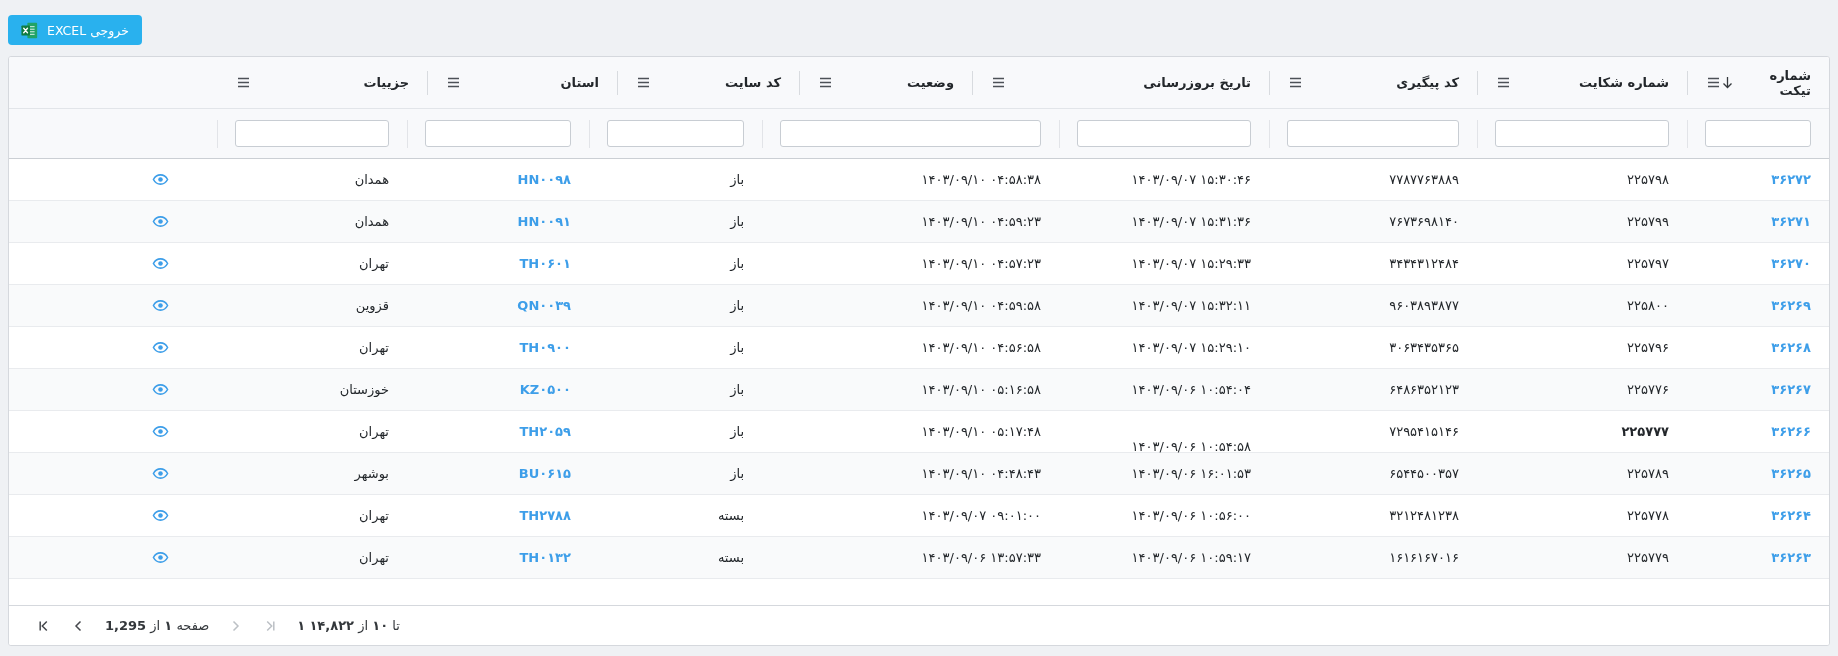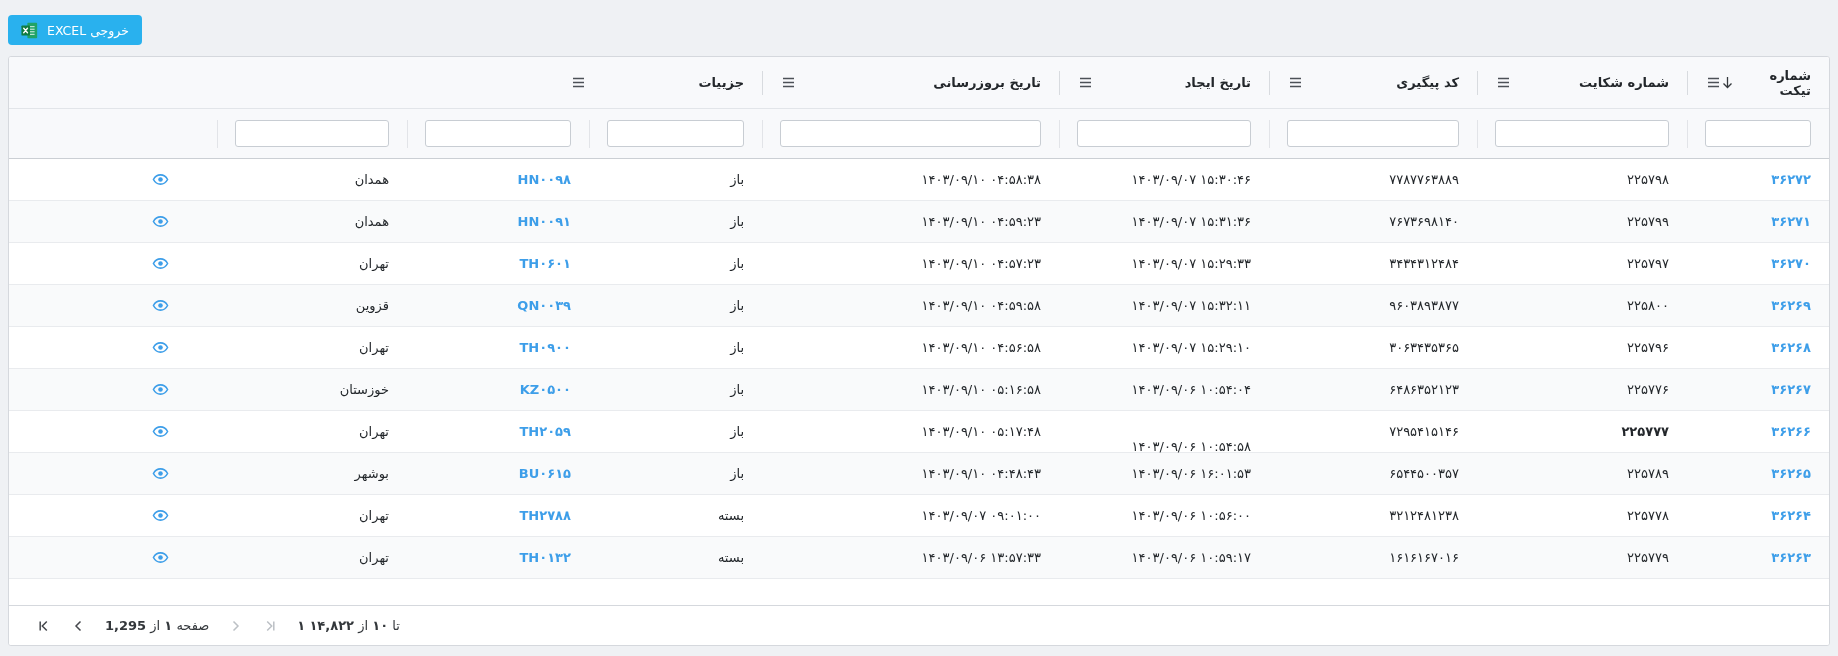--- a/index.html
+++ b/index.html
@@ -136,32 +136,52 @@
       <div class="hcell" style="width: 208px;">
         <span>کد پیگیری</span>
         <button class="menu-btn">
           <span style="display:flex;">
             <svg width="13" height="11" viewBox="0 0 13 11">
               <path d="M1 1.5h11M1 5.5h11M1 9.5h11" stroke="#4c5157" stroke-width="1.4"></path>
             </svg>
           </span>
         </button>
       </div>
-      <div class="hcell" style="width: 210px;">
-        <span>تاریخ ایجاد</span>
-        <button class="menu-btn">
-          <span style="display:flex;">
-            <svg width="13" height="11" viewBox="0 0 13 11">
-              <path d="M1 1.5h11M1 5.5h11M1 9.5h11" stroke="#4c5157" stroke-width="1.4"></path>
-            </svg>
-          </span>
-        </button>
-      </div>
       <div class="hcell" style="width: 297px;">
         <span>تاریخ بروزرسانی</span>
+        <button class="menu-btn">
+          <span style="display:flex;">
+            <svg width="13" height="11" viewBox="0 0 13 11">
+              <path d="M1 1.5h11M1 5.5h11M1 9.5h11" stroke="#4c5157" stroke-width="1.4"></path>
+            </svg>
+          </span>
+        </button>
+      </div>
+      <div class="hcell" style="width: 173px;">
+        <span>وضعیت</span>
+        <button class="menu-btn">
+          <span style="display:flex;">
+            <svg width="13" height="11" viewBox="0 0 13 11">
+              <path d="M1 1.5h11M1 5.5h11M1 9.5h11" stroke="#4c5157" stroke-width="1.4"></path>
+            </svg>
+          </span>
+        </button>
+      </div>
+      <div class="hcell" style="width: 182px;">
+        <span>کد سایت</span>
+        <button class="menu-btn">
+          <span style="display:flex;">
+            <svg width="13" height="11" viewBox="0 0 13 11">
+              <path d="M1 1.5h11M1 5.5h11M1 9.5h11" stroke="#4c5157" stroke-width="1.4"></path>
+            </svg>
+          </span>
+        </button>
+      </div>
+      <div class="hcell" style="width: 190px;">
+        <span>استان</span>
         <button class="menu-btn">
           <span style="display:flex;">
             <svg width="13" height="11" viewBox="0 0 13 11">
               <path d="M1 1.5h11M1 5.5h11M1 9.5h11" stroke="#4c5157" stroke-width="1.4"></path>
             </svg>
           </span>
         </button>
       </div>
       <div class="hcell" style="width: 210px;">
         <span>جزییات</span>
@@ -357,21 +377,21 @@
               <svg width="17" height="17" viewBox="0 0 24 24">
                 <path d="M2 12s3.5-6.5 10-6.5S22 12 22 12s-3.5 6.5-10 6.5S2 12 2 12z" fill="none" stroke="#3d9ee9" stroke-width="2.2"></path>
                 <circle cx="12" cy="12" r="3.2" fill="#3d9ee9"></circle>
               </svg>
             </span>
           </button>
         </div>
       </div>
       <div class="row">
         <div class="cell" style="width: 142px;"><span class="link">۳۶۲۶۴</span></div>
-        <div class="cell" style="width: 210px; font-family: Liberation Serif, serif;"><span>۲۲۵۷۷۸</span></div>
+        <div class="cell" style="width: 210px;"><span>۲۲۵۷۷۸</span></div>
         <div class="cell" style="width: 208px;"><span>۳۲۱۲۴۸۱۲۳۸</span></div>
         <div class="cell ltr" style="width: 210px;"><span>۱۴۰۳/۰۹/۰۶ ۱۰:۵۶:۰۰</span></div>
         <div class="cell ltr" style="width: 297px;"><span>۱۴۰۳/۰۹/۰۷ ۰۹:۰۱:۰۰</span></div>
         <div class="cell" style="width: 173px;"><span>بسته</span></div>
         <div class="cell ltr" style="width: 182px;"><span class="link">TH۲۷۸۸</span></div>
         <div class="cell" style="width: 190px;"><span>تهران</span></div>
         <div class="cell details-cell" style="width: 210px;">
           <button class="eye-btn">
             <span style="display:flex;">
               <svg width="17" height="17" viewBox="0 0 24 24">

